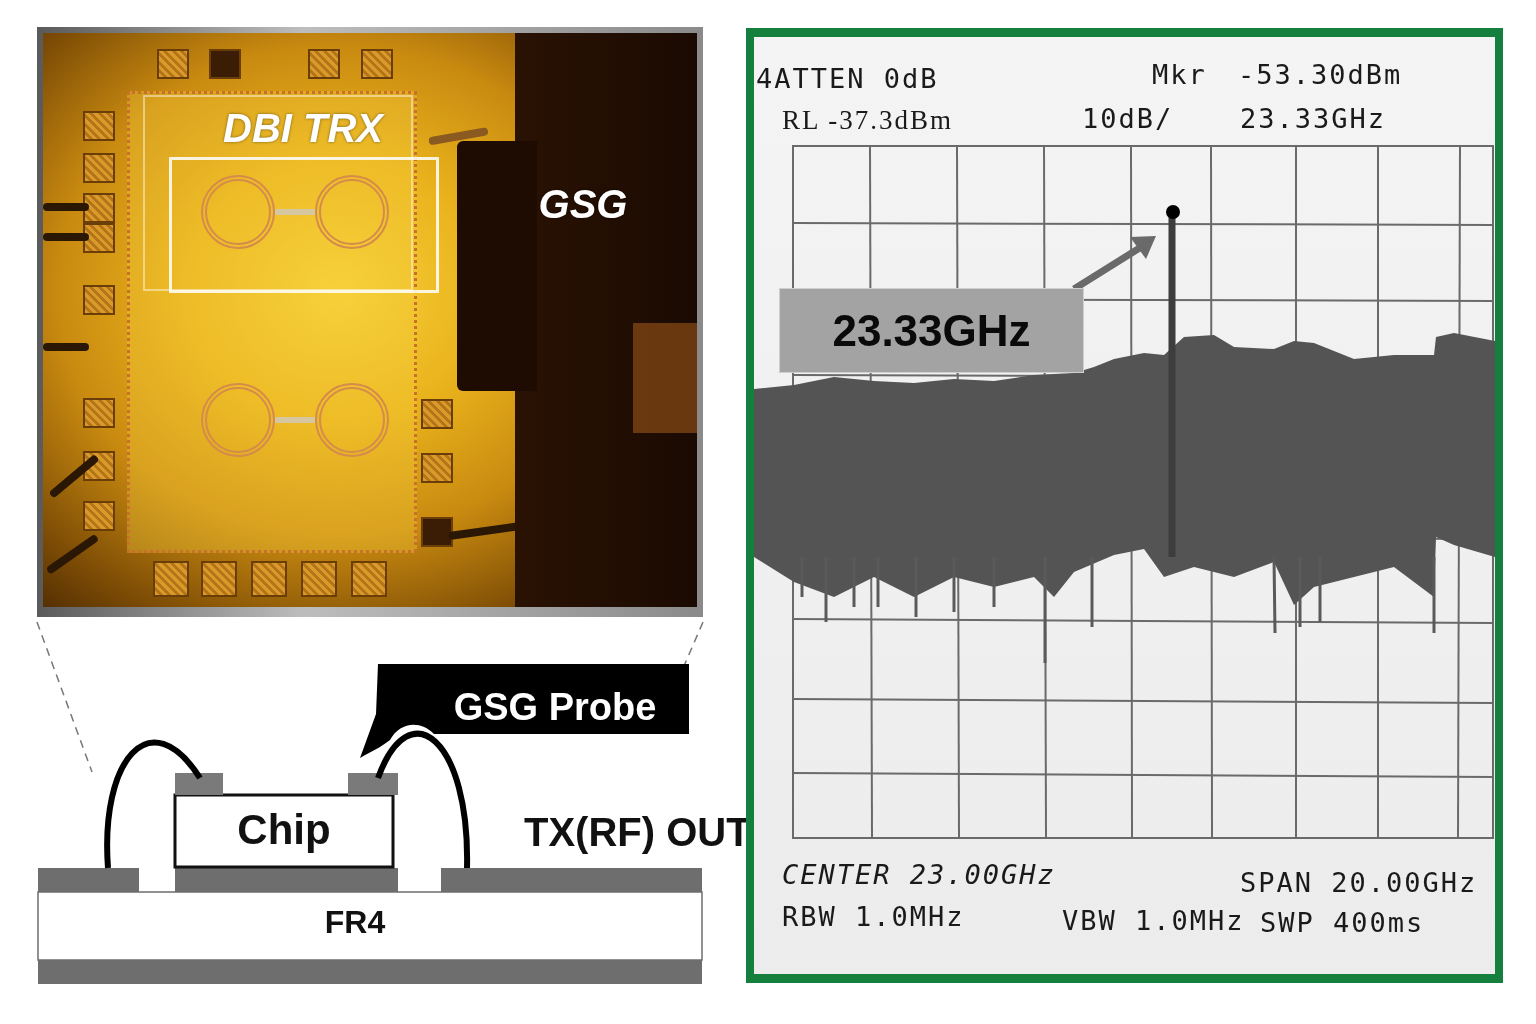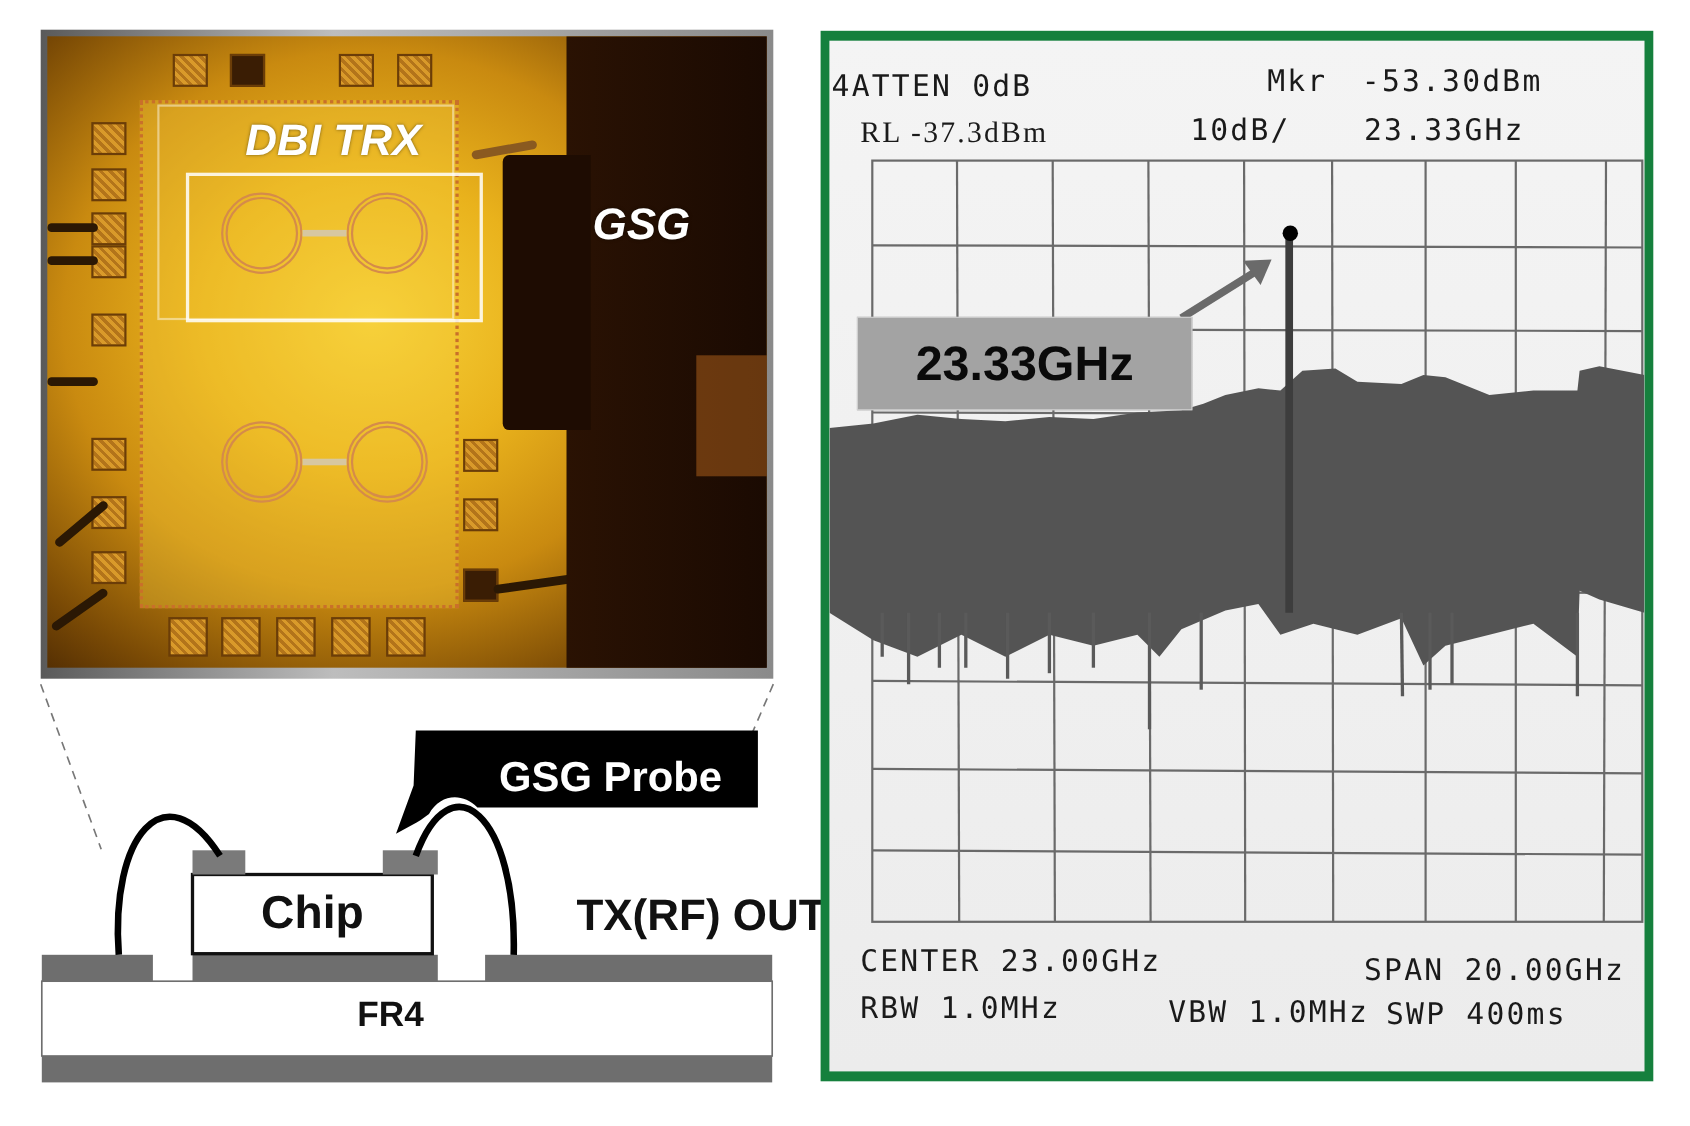--- a/index.html
+++ b/index.html
@@ -171,19 +171,19 @@
       <circle cx="419" cy="175" r="7" fill="#000"></circle>
 
       <line x1="320" y1="252" x2="392" y2="207" stroke="#6a6a6a" stroke-width="7"></line>
       <polygon points="402,199 376,200 392,222" fill="#6a6a6a"></polygon>
     </svg>
 
     <div id="callout">
       <div id="callout-text">23.33GHz</div>
     </div>
 
-    <div class="spec-text" style="left:28px;top:822px;">CENTER 23.00GHz</div>
+    <div class="spec-text" style="left:28px;top:822px;font-style:italic;">CENTER 23.00GHz</div>
     <div class="spec-text" style="left:486px;top:830px;">SPAN 20.00GHz</div>
     <div class="spec-text" style="left:28px;top:864px;">RBW 1.0MHz</div>
     <div class="spec-text" style="left:308px;top:868px;">VBW 1.0MHz</div>
     <div class="spec-text" style="left:506px;top:870px;">SWP 400ms</div>
   </div>
 </div>
 
 </body></html>

